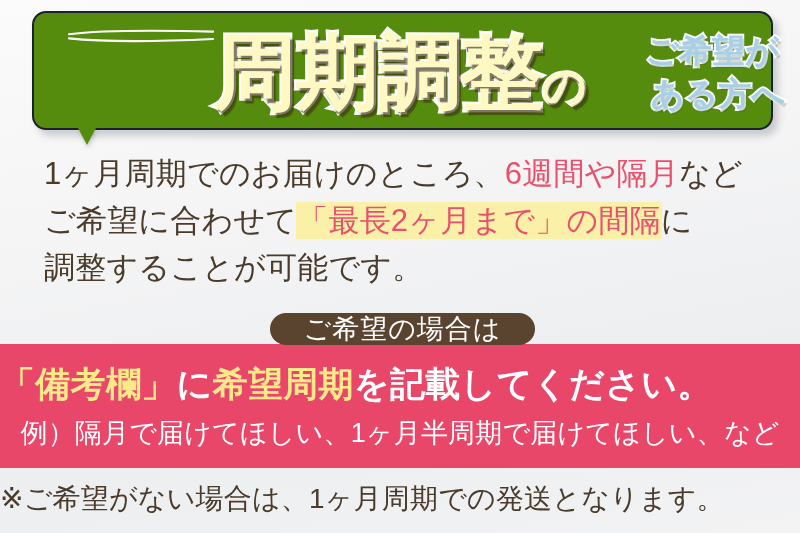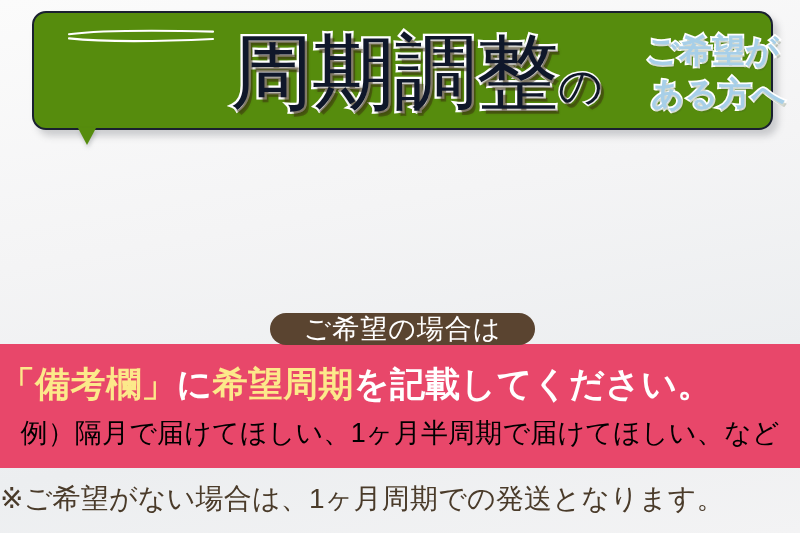--- a/index.html
+++ b/index.html
@@ -72,26 +72,26 @@
     font-size: 33px;
     line-height: 38px;
     letter-spacing: 1px;
     font-weight: 500;
     white-space: nowrap;
   }
 
   
   .main-title {
     position: absolute;
-    left: 196px;
+    left: 180px;
     top: 12px;
     font-size: 83px;
     line-height: 96px;
-    font-weight: 400;
-    color: #0f172a;
+    font-weight: 700;
+    color: #fef9c3;
     letter-spacing: -1px;
     white-space: nowrap;
     -webkit-text-stroke: 4.5px #ffffff;
     paint-order: stroke fill;
     text-shadow:
       4px 5px 0 rgba(60, 45, 15, 0.45),
       3px 4px 3px rgba(40, 35, 10, 0.35);
   }
   .main-title .no {
     font-size: 44px;
@@ -187,21 +187,21 @@
     letter-spacing: 0.3px;
     white-space: nowrap;
   }
   #pink-headline .yellow { color: #fce98a; }
   #pink-example {
     position: absolute;
     left: 0;
     top: 72px;
     width: 800px;
     text-align: center;
-    color: #000000;
+    color: #ffffff;
     font-size: 27px;
     line-height: 34px;
     font-weight: 400;
     letter-spacing: 0.2px;
     white-space: nowrap;
   }
 
   
   #footnote {
     position: absolute;
@@ -238,20 +238,25 @@
 
     <div class="main-title"><span>周期調整</span><span class="no">の</span></div>
 
     <div class="tagline">
       <span class="l1">ご希望が</span><br>
       <span class="l2">ある方へ</span>
     </div>
   </div>
   <div id="header-tail"></div>
 
+  <div id="lede">
+    <span class="line"><span>1ヶ月周期でのお届けのところ、</span><span class="accent-pink">6週間や隔月</span><span>など</span></span>
+    <span class="line"><span>ご希望に合わせて</span><span class="accent-pink hl-yellow">「最長2ヶ月まで」の間隔</span><span>に</span></span>
+    <span class="line">調整することが可能です。</span>
+  </div>
 
   <div id="pink-band">
     <div id="pink-headline"><span class="yellow">「備考欄」</span><span>に</span><span class="yellow">希望周期</span><span>を記載してください。</span></div>
     <div id="pink-example">例）隔月で届けてほしい、1ヶ月半周期で届けてほしい、など</div>
   </div>
 
   <div id="pill-badge">
     <span class="pill-label">ご希望の場合は</span>
   </div>
 

